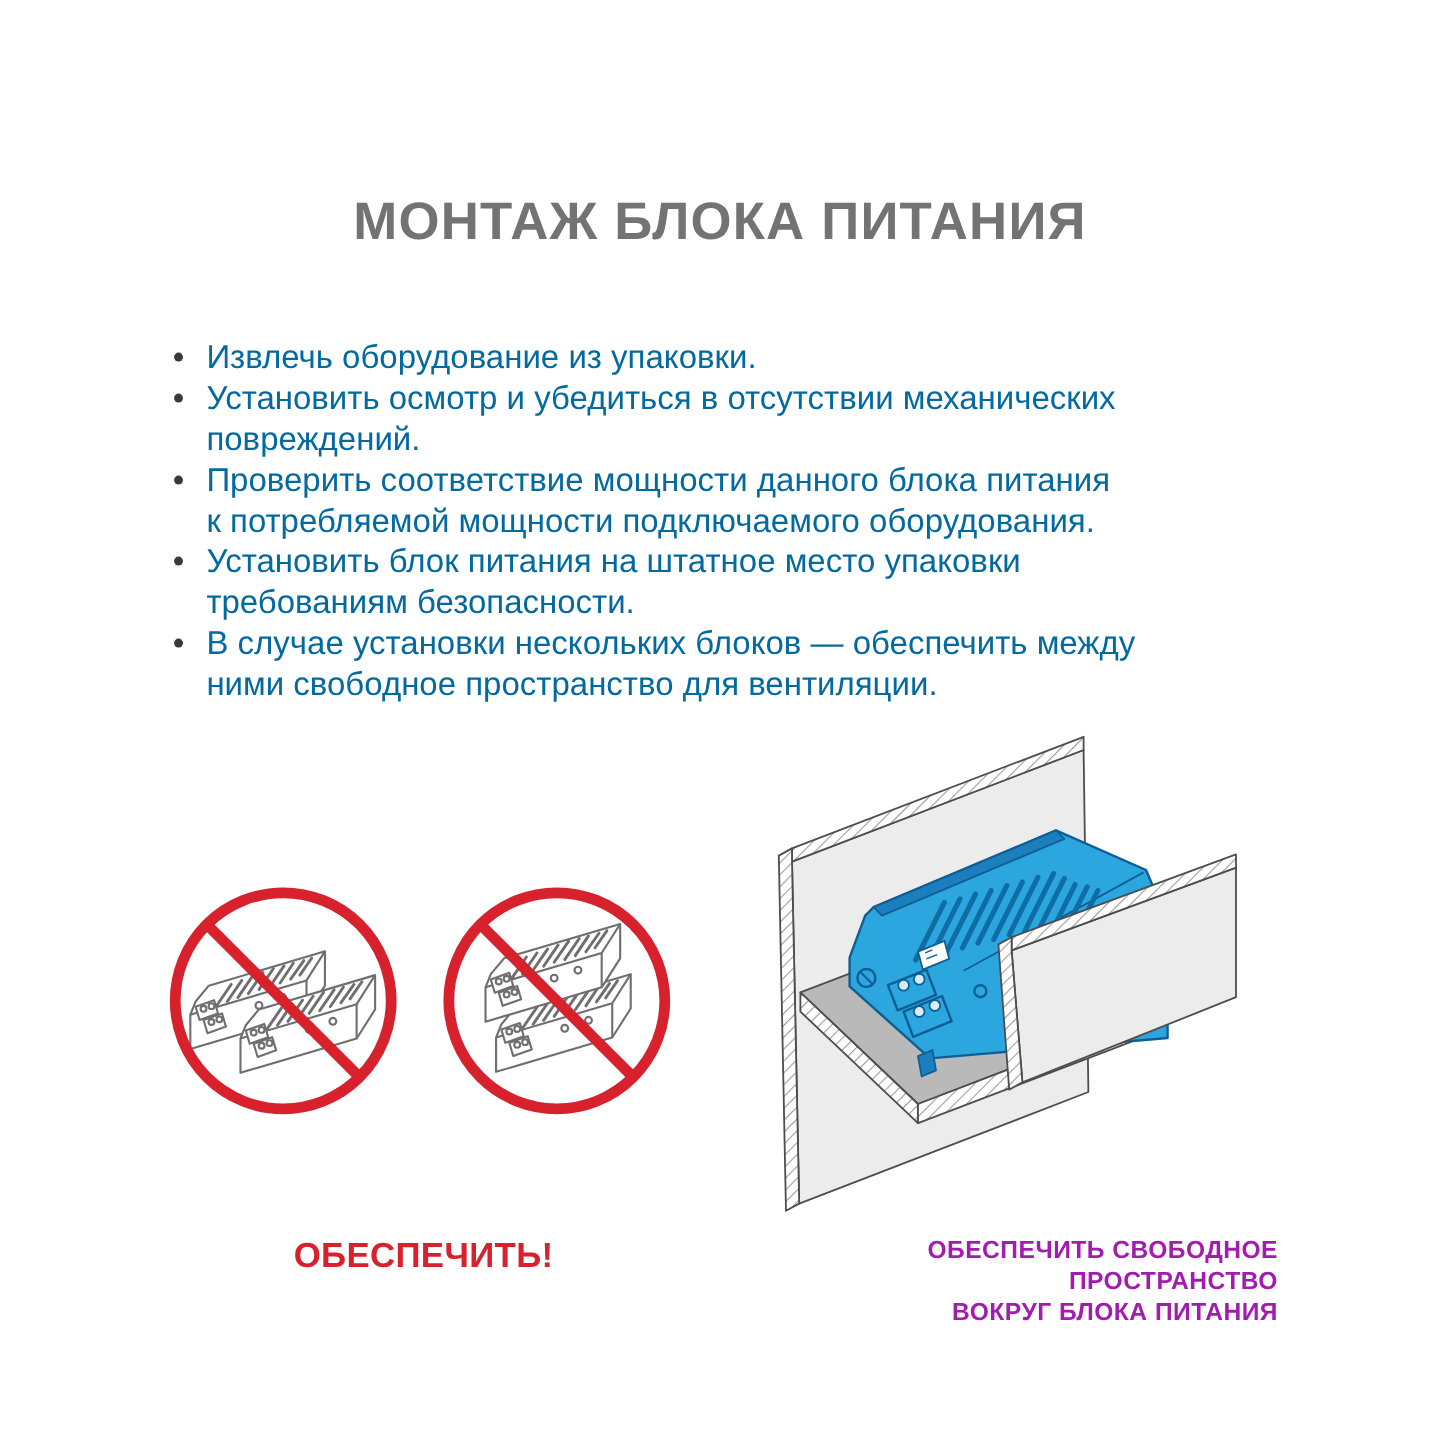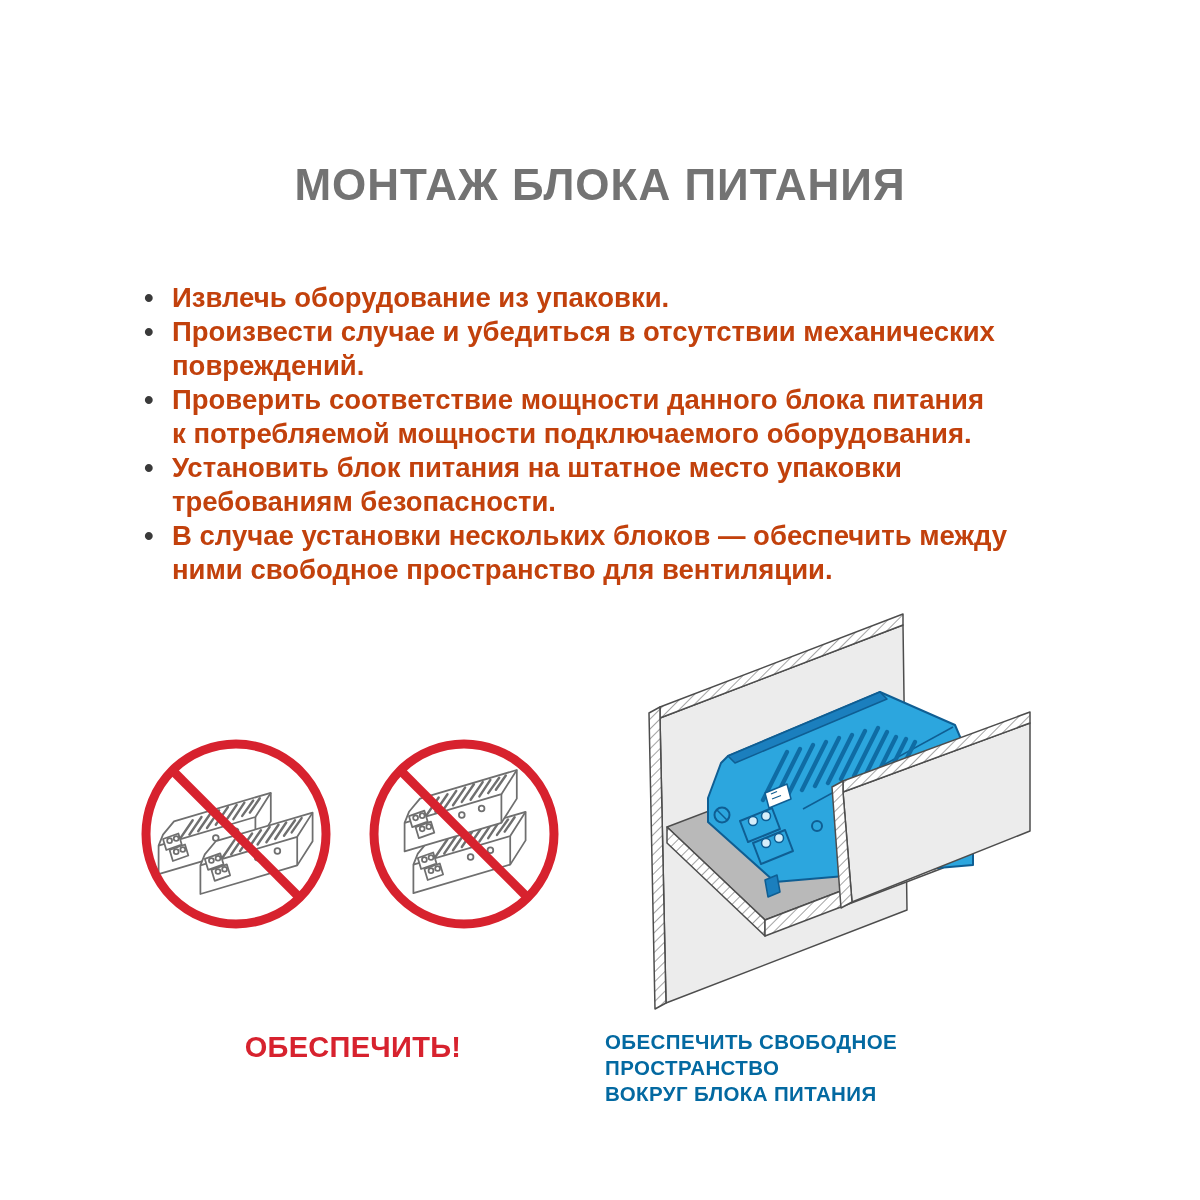--- a/index.html
+++ b/index.html
@@ -8,53 +8,53 @@
     font-family:"Liberation Sans",sans-serif;overflow:hidden;
   }
   .page-title{
     position:absolute;top:160px;left:0;width:1200px;
     text-align:center;font-size:44px;font-weight:700;letter-spacing:1px;
     color:#737373;margin:0;
   }
   .instruction-list{
     position:absolute;top:281px;left:142px;width:940px;
     margin:0;padding:0;list-style:none;
-    font-size:27.5px;line-height:34px;color:#c2410c;font-weight:bold;
+    font-size:27.5px;line-height:34px;color:#0369a1;
   }
   .instruction-list li{position:relative;padding-left:30px;margin:0;}
   .instruction-list li::before{
     content:"\2022";position:absolute;left:2px;top:0;
     color:#3A3A3A;font-size:27.5px;
   }
   .instruction-list li span{white-space:pre-line;}
   .icon-svg{position:absolute;width:196px;height:196px;}
   #icon-side{left:138px;top:736px;}
   #icon-stack{left:366px;top:736px;}
   #mount-illustration{position:absolute;left:615px;top:595px;width:460px;height:440px;}
   .wrong-label{
     position:absolute;left:140px;top:1031px;width:426px;
     text-align:center;font-size:29px;font-weight:700;letter-spacing:0.3px;
     color:#D7222E;
   }
   .correct-caption{
     position:absolute;left:605px;top:1029px;width:460px;
-    text-align:left;font-size:20.5px;font-weight:700;letter-spacing:0.4px;
-    line-height:26px;color:#0369a1;white-space:pre-line;
+    text-align:right;font-size:20.5px;font-weight:700;letter-spacing:0.4px;
+    line-height:26px;color:#a21caf;white-space:pre-line;
   }
 </style>
 </head>
 <body>
 
 <div class="canvas">
 
   <h1 class="page-title">МОНТАЖ БЛОКА ПИТАНИЯ</h1>
 
   <ul class="instruction-list">
     <li><span>Извлечь оборудование из упаковки.</span></li>
-    <li><span>Произвести случае и убедиться в отсутствии механических
+    <li><span>Установить осмотр и убедиться в отсутствии механических
 повреждений.</span></li>
     <li><span>Проверить соответствие мощности данного блока питания
 к потребляемой мощности подключаемого оборудования.</span></li>
     <li><span>Установить блок питания на штатное место упаковки
 требованиям безопасности.</span></li>
     <li><span>В случае установки нескольких блоков — обеспечить между
 ними свободное пространство для вентиляции.</span></li>
   </ul>
 
   <svg id="icon-side" class="icon-svg" viewBox="0 0 196 196" aria-hidden="true">

